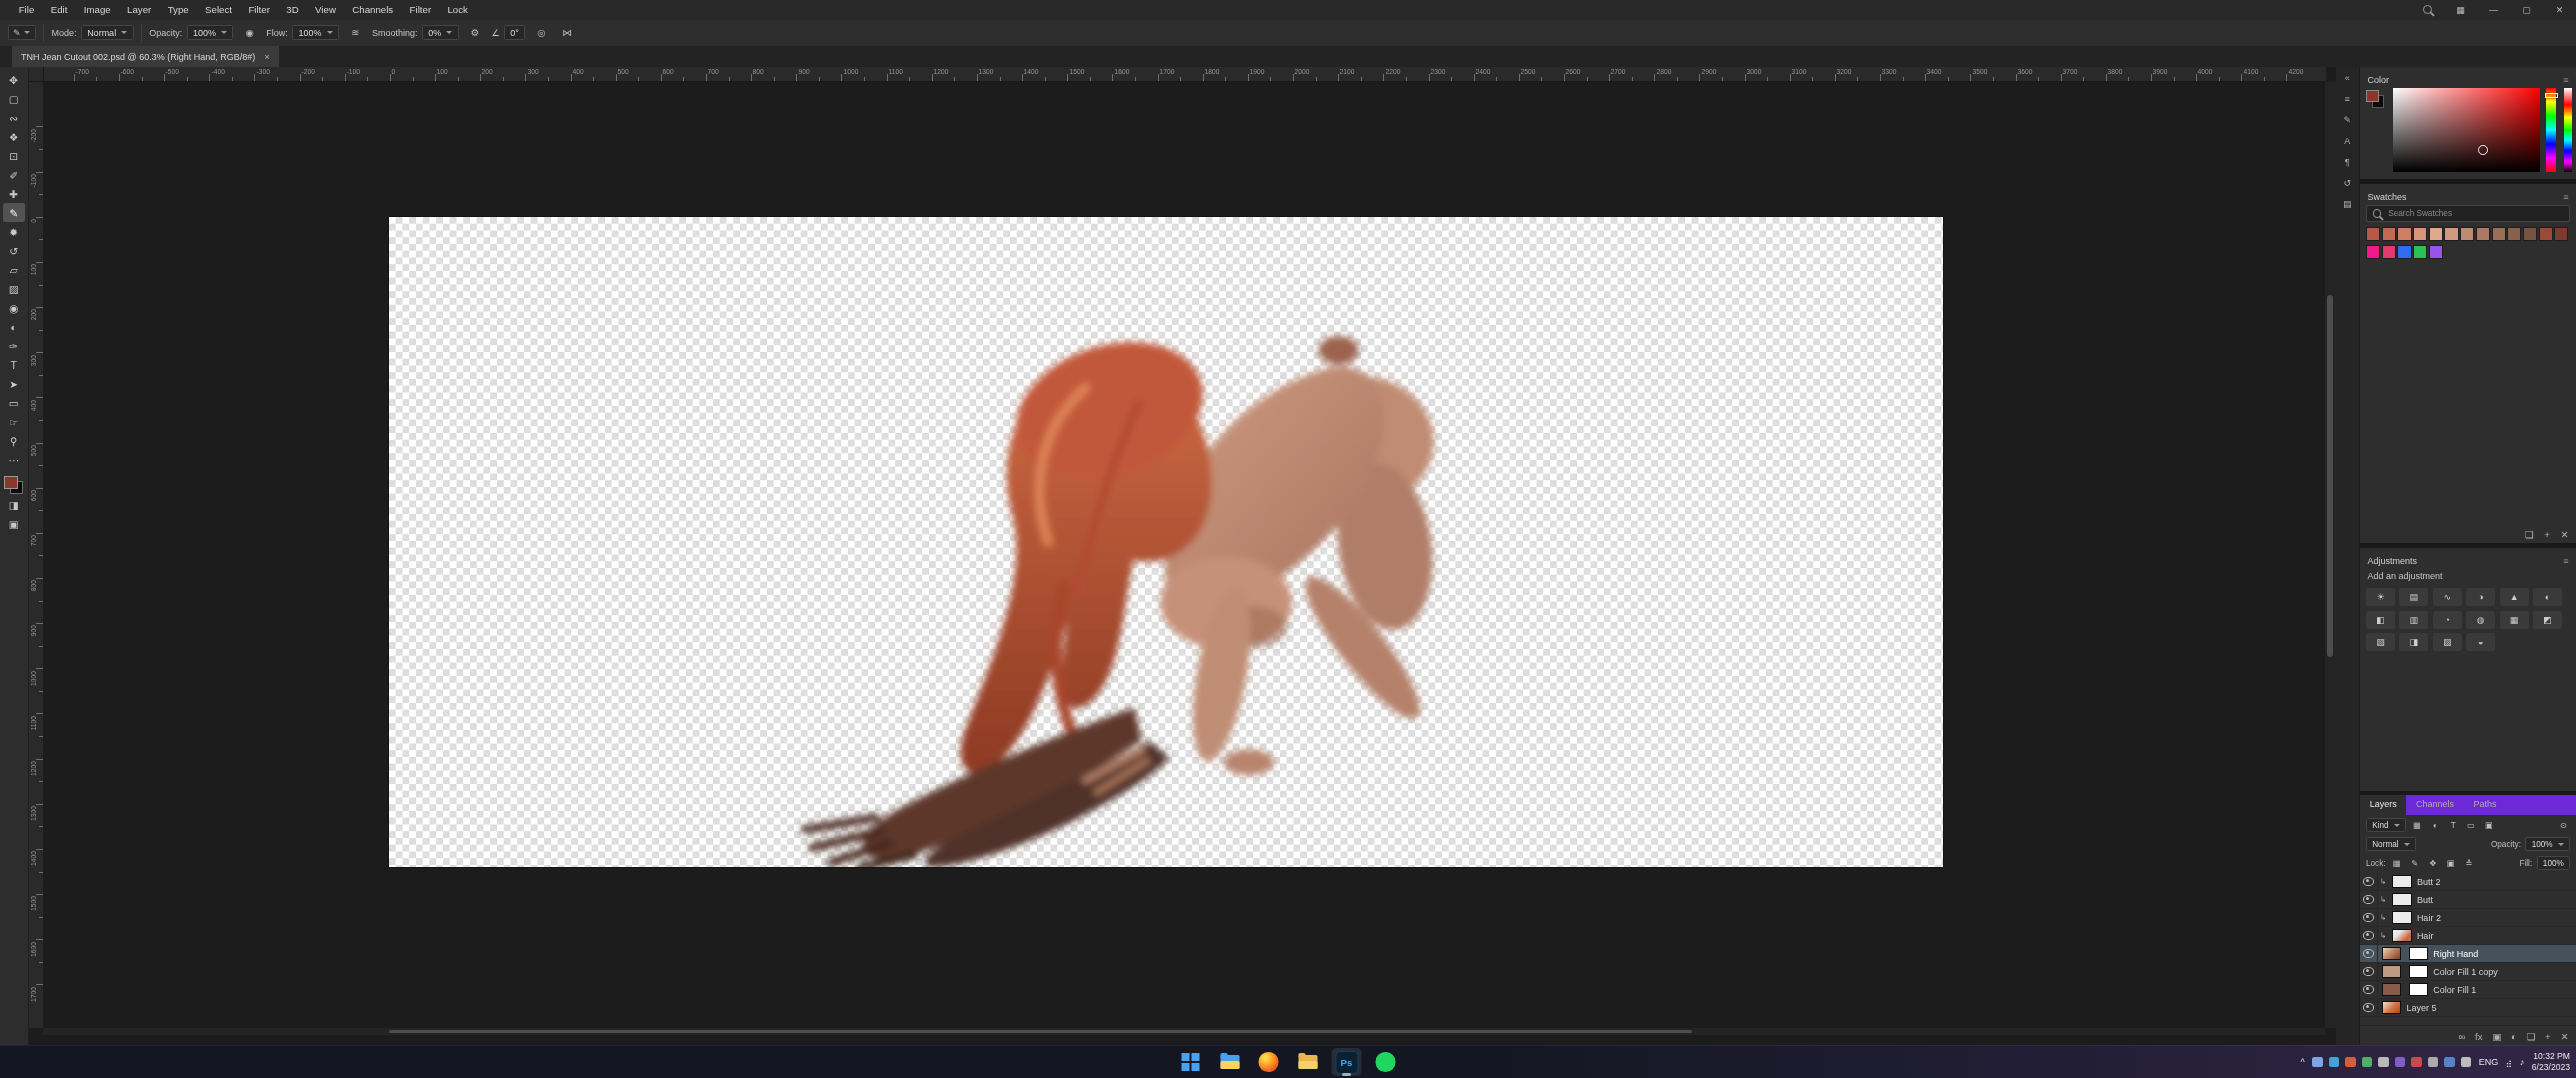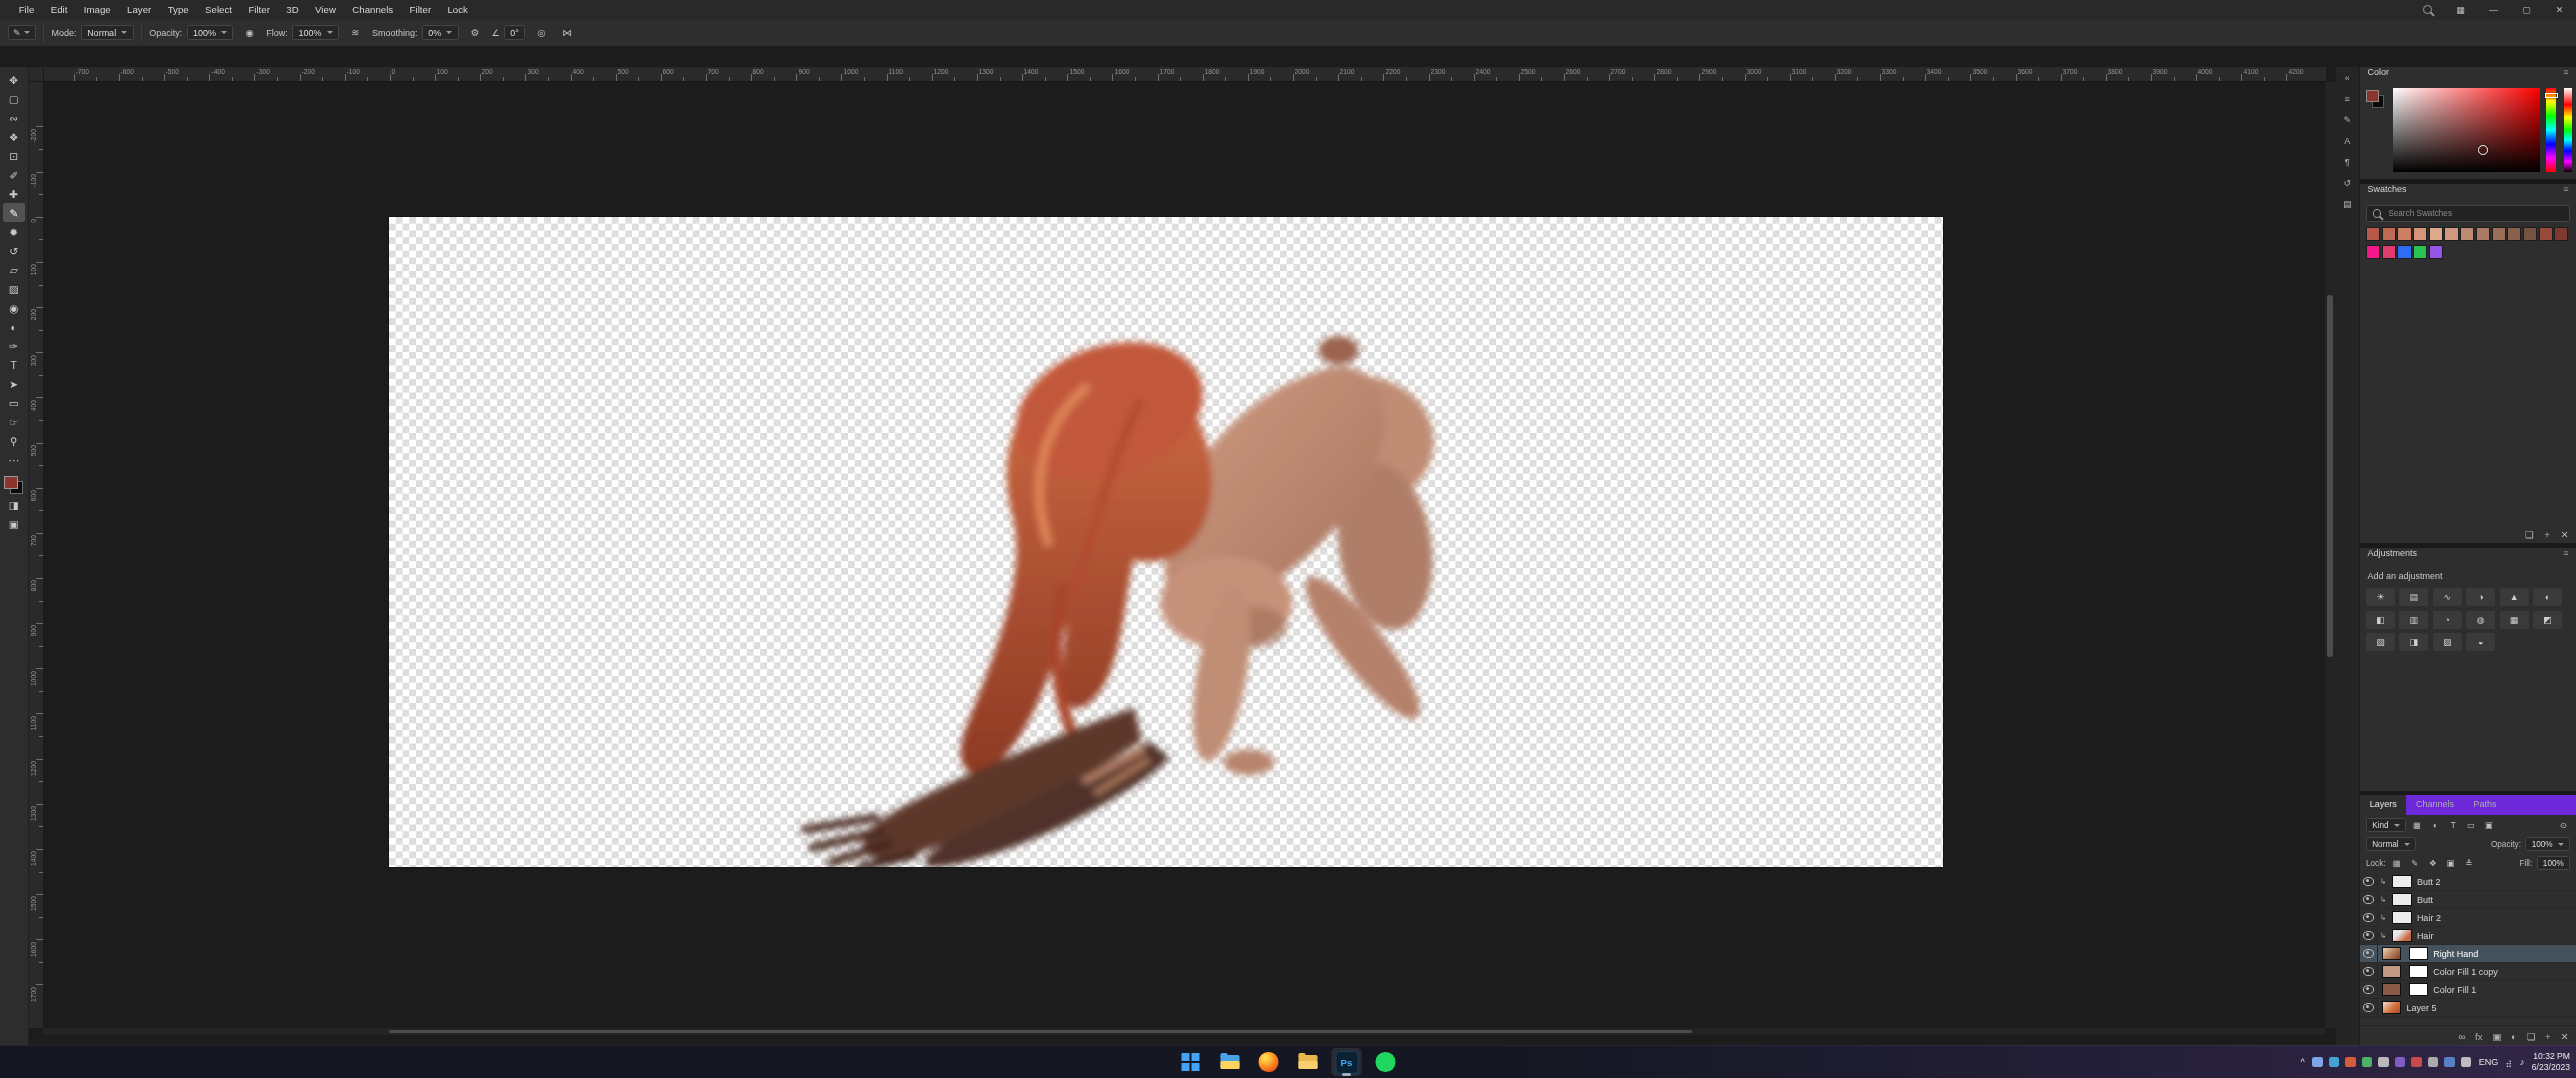--- a/index.html
+++ b/index.html
@@ -49,21 +49,21 @@
   .hscroll{position:absolute;left:43px;top:1028px;width:2282px;height:6.7px;background:#242424;}
   .hthumb{position:absolute;left:346px;top:1.5px;width:1303px;height:3.7px;background:#4d4d4d;border-radius:2.2px;}
   .statusbar{position:absolute;left:28.5px;top:1035px;width:2297px;height:11.2px;background:#2d2d2d;display:flex;align-items:center;gap:7.5px;padding-left:12px;font-size:8.2px;color:#9c9c9c;box-sizing:border-box;}
   .status-box{border:0.7px solid #3d3d3d;padding:0 6px;line-height:9.7px;background:#262626;color:#a8a8a8;}
   
   .dock{position:absolute;left:2336px;top:67px;width:22.5px;bottom:32px;background:#252525;display:flex;flex-direction:column;align-items:center;padding-top:3px;gap:6px;box-sizing:border-box;}
   .dock-icon{width:16.5px;height:15px;display:flex;align-items:center;justify-content:center;font-size:9px;color:#b2b2b2;}
   
   .panels{position:absolute;left:2360px;top:67px;width:216px;bottom:32px;background:#191919;}
   .panel{position:absolute;left:0;right:0;background:#2e2e2e;overflow:hidden;}
-  .ptitle{height:18px;display:flex;align-items:flex-start;padding:0 7.5px;font-size:9px;color:#d4d4d4;}
+  .ptitle{height:18px;display:flex;align-items:flex-end;padding:0 7.5px;font-size:9px;color:#d4d4d4;}
   .pmenu{margin-left:auto;color:#9a9a9a;font-size:9px;}
   #panel-color{top:0;height:112px;}
   .mini-colors{position:absolute;left:6px;top:22.5px;width:18px;height:18px;}
   .mini-fg{position:absolute;left:0;top:0;width:10.5px;height:10.5px;border:0.7px solid #8a8a8a;z-index:2;}
   .mini-bg{position:absolute;right:0;bottom:0;width:10.5px;height:10.5px;border:0.7px solid #5a5a5a;}
   .sb-square{position:absolute;left:33px;top:21px;width:147px;height:84px;background:linear-gradient(to top,#000,rgba(0,0,0,0)),linear-gradient(to right,#fff,#f00);}
   .sb-cursor{position:absolute;left:58%;top:68%;width:7.5px;height:7.5px;border:1.1px solid #fff;border-radius:50%;box-shadow:0 0 1.5px #000;}
   .hue-bar{position:absolute;left:186px;top:21px;width:9.7px;height:84px;background:linear-gradient(to bottom,#f00,#ff0,#0f0,#0ff,#00f,#f0f,#f00);}
   .hue-cursor{position:absolute;left:-1.5px;top:4.5px;width:11.2px;height:3.7px;border:0.7px solid #fff;box-shadow:0 0 1.5px #000;}
   .edge-ramp{position:absolute;left:204px;top:21px;width:7.5px;height:84px;background:linear-gradient(to bottom,#fff,#f00 20%,#ff0 35%,#0f0 50%,#0ff 62%,#00f 75%,#f0f 88%,#000);}
@@ -196,20 +196,26 @@
     <div class="opt-field">
       <span>∠</span>
       <span class="dropdown">
           <span>0°</span>
         </span>
     </div>
     <div class="opt-icon" id="opt-extra-3">◎</div>
     <div class="opt-icon" id="opt-extra-4">⋈</div>
   </div>
 
+  <div class="tabbar">
+    <div class="doctab">
+      <span>TNH Jean Cutout 002.psd @ 60.3% (Right Hand, RGB/8#)</span>
+      <span class="close">×</span>
+    </div>
+  </div>
 
   <div class="toolbar" id="toolbar">
       <div class="tool">
         <span>✥</span>
       </div>
       <div class="tool">
         <span>▢</span>
       </div>
       <div class="tool">
         <span>∾</span>

